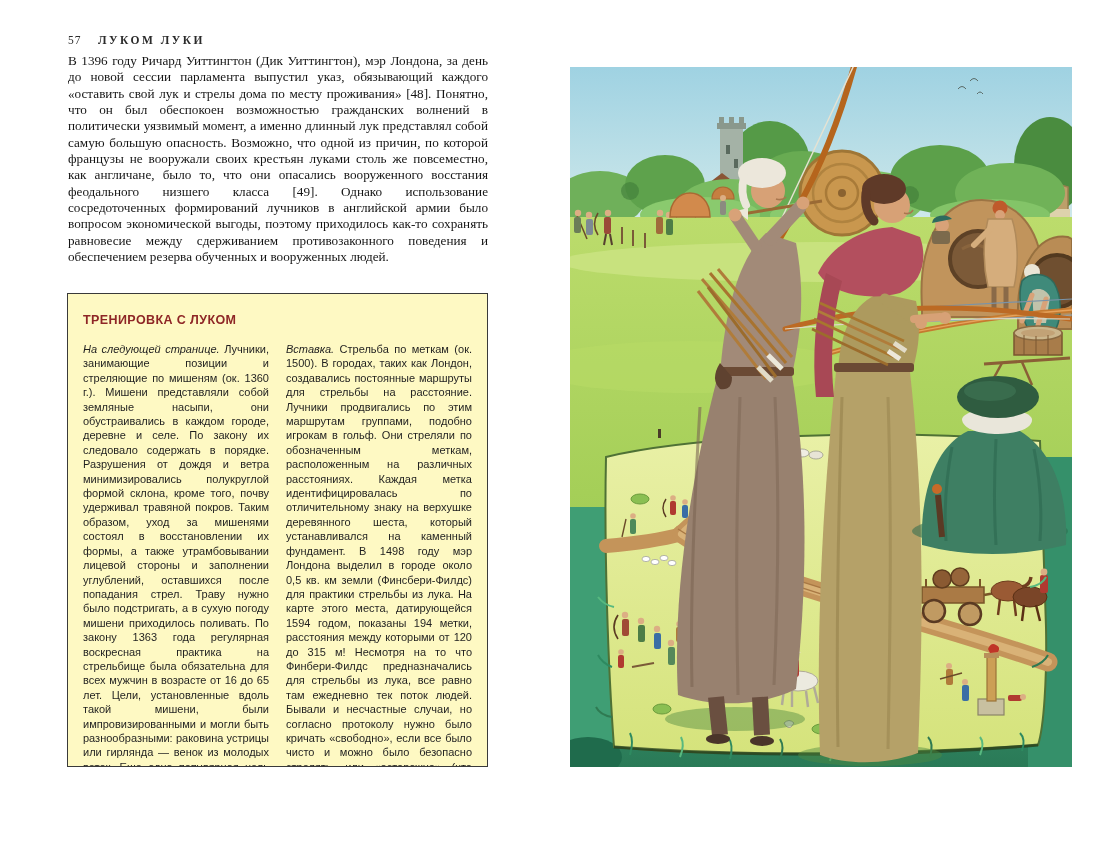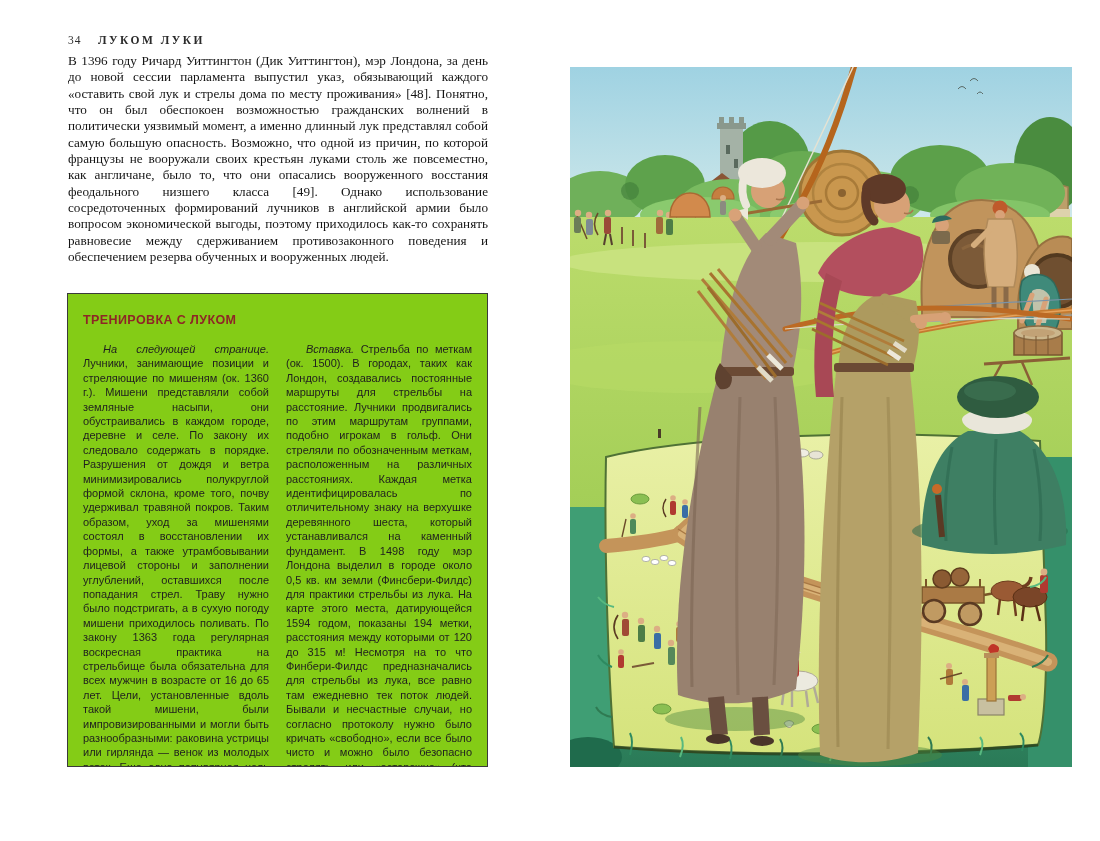--- a/index.html
+++ b/index.html
@@ -7,38 +7,38 @@
               font-family:"Liberation Serif",serif;color:#1d1d1d;}
   
   .running-head{position:absolute;top:34px;left:68px;width:420px;font-size:11.5px;color:#2b2b2b;}
   .running-head .pagenum{display:inline-block;width:30px;letter-spacing:1px;}
   .running-head .rtitle{font-weight:bold;letter-spacing:2.5px;}
   
   .body-text{position:absolute;top:53px;left:68px;width:420px;font-size:13.2px;line-height:16.35px;
              text-align:justify;color:#141414;}
   
   .sidebar-box{position:absolute;top:293px;left:67px;width:421px;height:474px;border:1px solid #3a3a3a;
-               box-sizing:border-box;padding:19px 15px 0 15px;background:#84cc16;overflow:hidden;}
+               box-sizing:border-box;padding:19px 15px 0 15px;background:#fef9c3;overflow:hidden;}
   .sidebar-title{font-family:"Liberation Sans",sans-serif;font-weight:bold;font-size:12.5px;
                  letter-spacing:.4px;color:#8e2626;}
   .sidebar-columns{display:flex;gap:17px;margin-top:15px;font-family:"Liberation Sans",sans-serif;
                    font-size:11px;line-height:14.4px;color:#1f1f1f;}
   .sidebar-col{flex:1;text-align:justify;}
-  .sidebar-col i{font-style:italic;margin-left:20px;}
+  .sidebar-col i{font-style:italic;}
   
   .illustration{position:absolute;top:67px;left:570px;width:502px;height:700px;}
   .illustration svg{display:block;width:502px;height:700px;}
 </style>
 </head>
 <body>
 
 <div class="screenshot">
 
   <div class="running-head">
-    <span class="pagenum">34</span><span class="rtitle">ЛУКОМ ЛУКИ</span>
+    <span class="pagenum">57</span><span class="rtitle">ЛУКОМ ЛУКИ</span>
   </div>
 
   <div class="body-text">В 1396 году Ричард Уиттингтон (Дик Уиттингтон), мэр Лондона, за день до новой сессии парламента выпустил указ, обязывающий каждого «оставить свой лук и стрелы дома по месту проживания» [48]. Понятно, что он был обеспокоен возможностью гражданских волнений в политически уязвимый момент, а именно длинный лук представлял собой самую большую опасность. Возможно, что одной из причин, по которой французы не вооружали своих крестьян луками столь же повсеместно, как англичане, было то, что они опасались вооруженного восстания феодального низшего класса [49]. Однако использование сосредоточенных формирований лучников в английской армии было вопросом экономической выгоды, поэтому приходилось как-то сохранять равновесие между сдерживанием противозаконного поведения и обеспечением резерва обученных и вооруженных людей.</div>
 
   <div class="sidebar-box">
     <div class="sidebar-title">ТРЕНИРОВКА С ЛУКОМ</div>
     <div class="sidebar-columns">
       <div class="sidebar-col"><i>На следующей странице.</i><span> Лучники, занимающие позиции и стреляющие по мишеням (ок. 1360 г.). Мишени представляли собой земляные насыпи, они обустраивались в каждом городе, деревне и селе. По закону их следовало содержать в порядке. Разрушения от дождя и ветра минимизировались полукруглой формой склона, кроме того, почву удерживал травяной покров. Таким образом, уход за мишенями состоял в восстановлении их формы, а также утрамбовывании лицевой стороны и заполнении углублений, оставшихся после попадания стрел. Траву нужно было подстригать, а в сухую погоду мишени приходилось поливать. По закону 1363 года регулярная воскресная практика на стрельбище была обязательна для всех мужчин в возрасте от 16 до 65 лет. Цели, установленные вдоль такой мишени, были импровизированными и могли быть разнообразными: раковина устрицы или гирлянда — венок из молодых веток. Еще одна популярная цель — прут, установленный перед возвышением, его следовало расщепить попаданием стрелы.</span></div>
       <div class="sidebar-col"><i>Вставка.</i><span> Стрельба по меткам (ок. 1500). В городах, таких как Лондон, создавались постоянные маршруты для стрельбы на расстояние. Лучники продвигались по этим маршрутам группами, подобно игрокам в гольф. Они стреляли по обозначенным меткам, расположенным на различных расстояниях. Каждая метка идентифицировалась по отличительному знаку на верхушке деревянного шеста, который устанавливался на каменный фундамент. В 1498 году мэр Лондона выделил в городе около 0,5 кв. км земли (Финсбери-Филдс) для практики стрельбы из лука. На карте этого места, датирующейся 1594 годом, показаны 194 метки, расстояния между которыми от 120 до 315 м! Несмотря на то что Финбери-Филдс предназначались для стрельбы из лука, все равно там ежедневно тек поток людей. Бывали и несчастные случаи, но согласно протоколу нужно было кричать «свободно», если все было чисто и можно было безопасно стрелять, или «осторожно» (что первоначально означало «берегись»), если нужно было остановить стрельбу, чтобы дать возможность человеку пройти. Такая «двойная игра» была весьма опасной.</span></div>
     </div>

